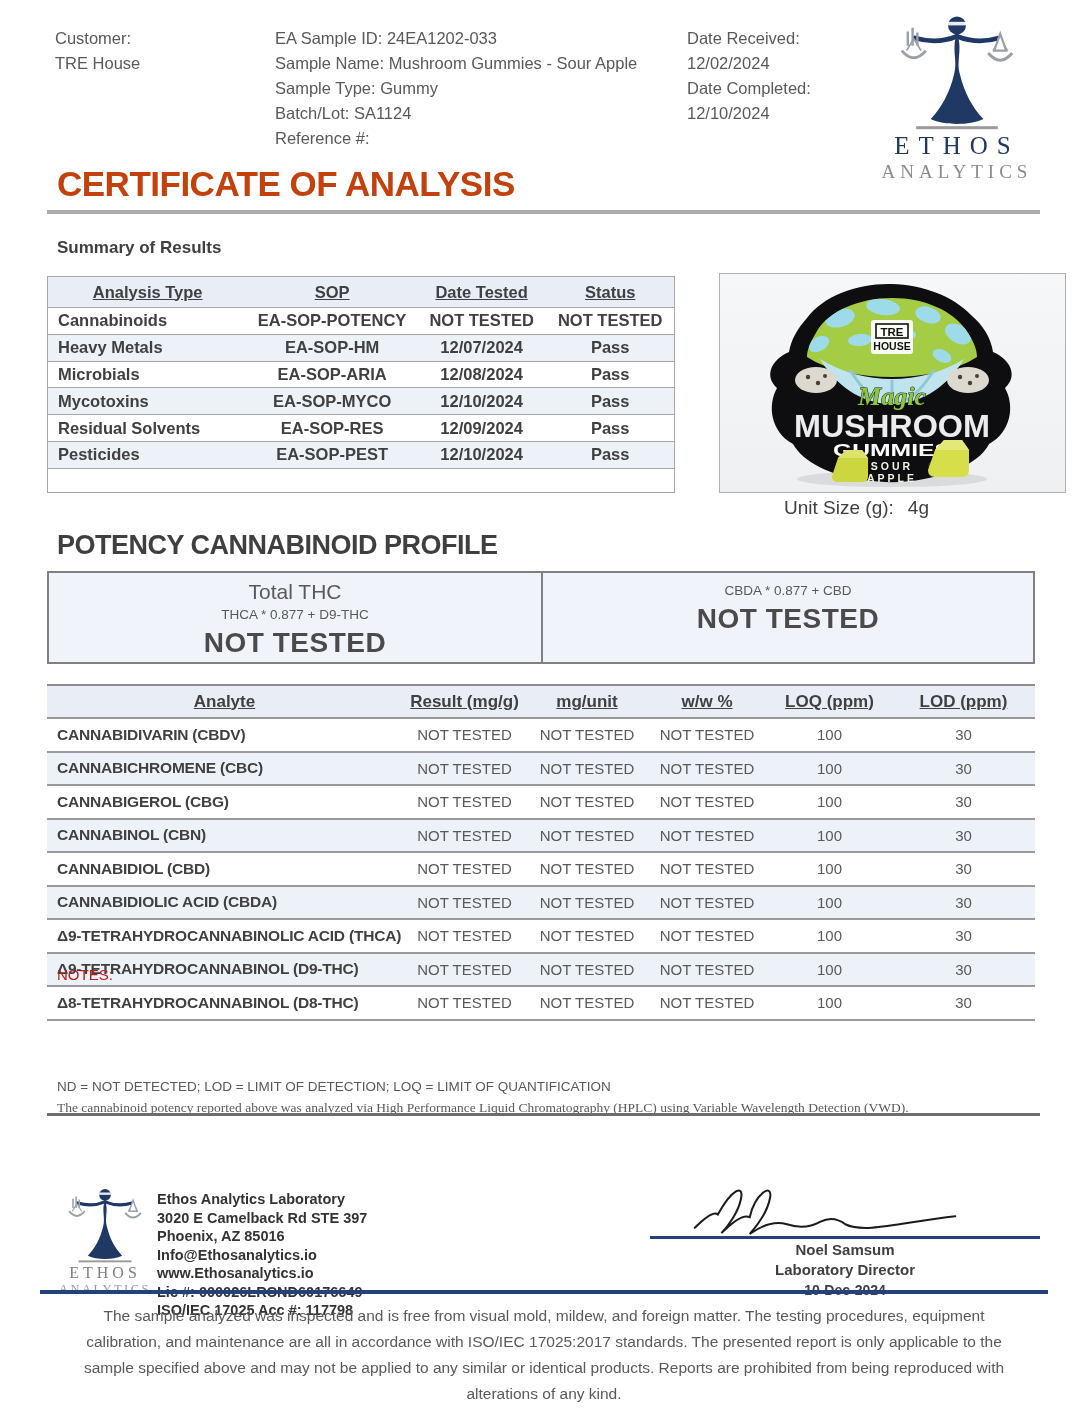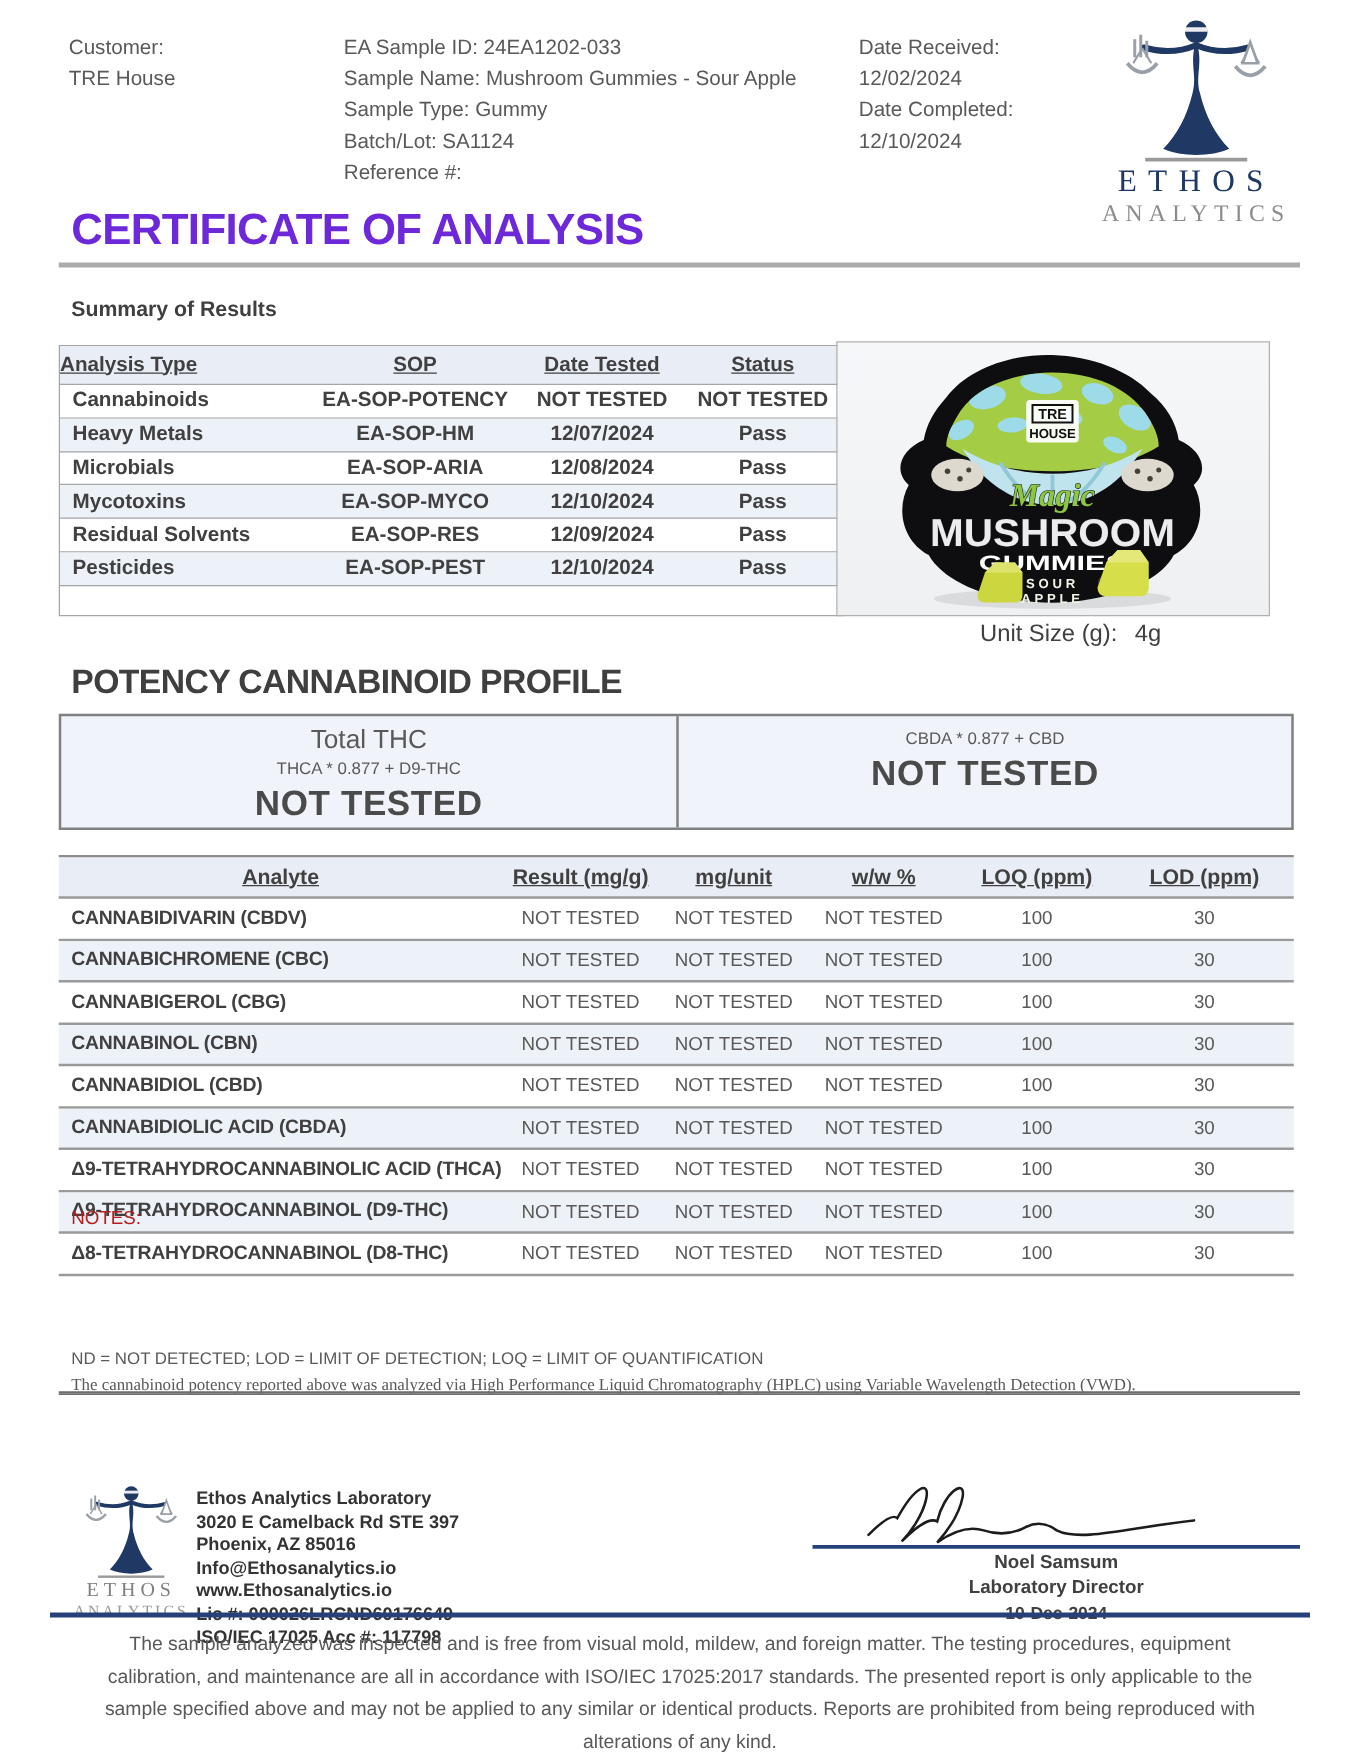--- a/index.html
+++ b/index.html
@@ -12,40 +12,40 @@
   .hcol2 { left:275px; }
   .hcol3 { left:687px; }
 
   
   .logo-top { position:absolute; left:872px; top:12px; width:170px; text-align:center; }
   .logo-top svg { display:block; margin:0 auto; }
   .logo-word { font-family:"Liberation Serif", serif; color:#1f3864; font-size:25px; letter-spacing:9px; margin-top:2px; }
   .logo-word2 { font-family:"Liberation Serif", serif; color:#8c8c8c; font-size:19px; letter-spacing:5px; margin-top:1px; }
 
   
-  .title { position:absolute; left:57px; top:164px; font-size:35px; font-weight:bold; color:#6d28d9; letter-spacing:-0.5px; }
+  .title { position:absolute; left:57px; top:164px; font-size:35px; font-weight:bold; color:#c2410c; letter-spacing:-0.5px; }
   .title-rule { position:absolute; left:47px; top:210px; width:993px; height:4px; background:#ababab; }
 
   
   .summary-heading { position:absolute; left:57px; top:238px; font-size:17px; font-weight:bold; color:#3f3f3f; }
   .summary-table { position:absolute; left:47px; top:276px; width:628px; height:217px; border:1px solid #a6a6a6; background:#fff; }
   .s-row { display:flex; border-bottom:1.5px solid #a6a6a6; align-items:center; }
   .s-head { height:31px; background:#e9eef6; }
   .s-body { height:26.8px; }
   .s-alt { background:#edf1f8;justify-content:flex-end; }
-  .s-c1 { width:200px; }
+  .s-c1 { width:200px; text-align:center; }
   .s-c2 { width:170px; text-align:center; }
   .s-c3 { width:130px; text-align:center; }
   .s-c4 { width:128px; text-align:center; }
   .s-head > div { font-size:16.5px; font-weight:bold; color:#404040; text-decoration:underline; }
   .s-body .s-c1 { text-align:left; padding-left:10px; }
   .s-body > div { font-size:16.5px; font-weight:bold; color:#404040; }
 
   
-  .product-box { position:absolute; left:669px; top:273px; width:347px; height:220px; border:1px solid #b0b0b0;
+  .product-box { position:absolute; left:719px; top:273px; width:347px; height:220px; border:1px solid #b0b0b0;
                  background:linear-gradient(#f6f7f8, #eef0f2); }
   .unit-size { position:absolute; left:683px; top:497px; width:347px; text-align:center; font-size:19px; color:#404040; }
   .unit-size .val { margin-left:14px; }
 
   
   .potency-heading { position:absolute; left:57px; top:530px; font-size:27px; font-weight:bold; color:#3f3f3f; letter-spacing:-0.5px; }
   .potency-box { position:absolute; left:47px; top:571px; width:988px; height:93px; border:2px solid #808080; background:#f0f3f9; display:flex; }
   .p-half { width:50%; text-align:center; padding-top:7px; }
   .p-half + .p-half { border-left:2px solid #808080; }
   .p-title { font-size:21px; color:#595959; }

